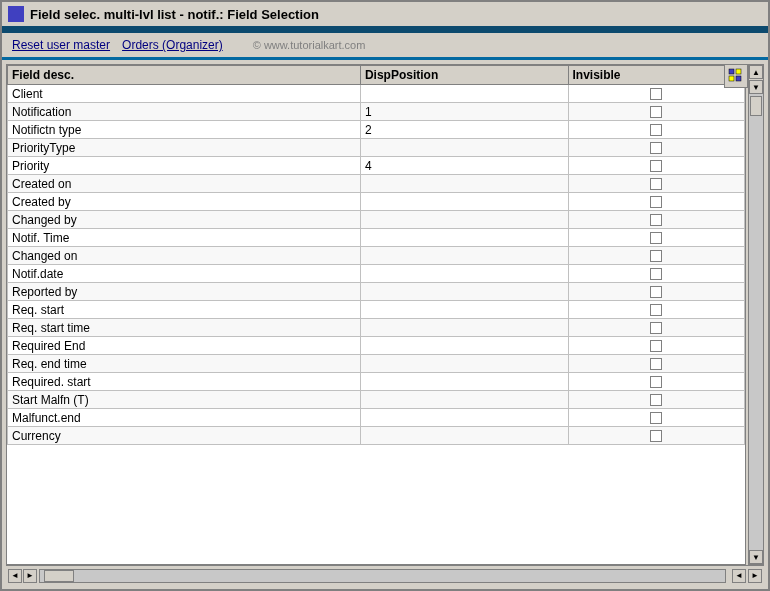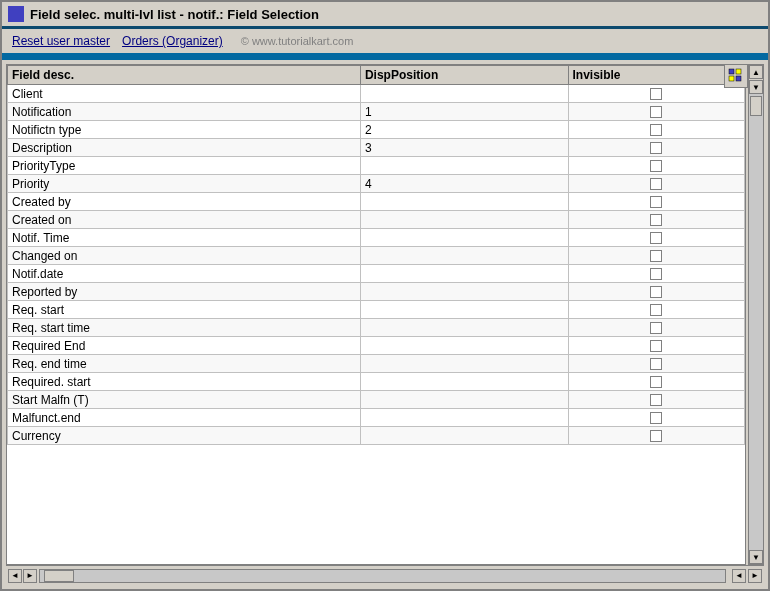--- a/index.html
+++ b/index.html
@@ -17,49 +17,49 @@
       background: #d4d0c8;
       border: 2px solid #808080;
       display: flex;
       flex-direction: column;
     }
     .title-bar {
       background: #d4d0c8;
       padding: 4px 6px;
       font-weight: bold;
       font-size: 13px;
-      border-bottom: 3px solid #0c4a6e;
+      border-bottom: 7px solid #0c4a6e;
       display: flex;
       align-items: center;
       gap: 6px;
     }
     .title-bar-icon {
       width: 16px;
       height: 16px;
       background: #4040c0;
       display: inline-block;
     }
     .menu-bar {
       padding: 3px 6px;
-      border-bottom: 7px solid #0369a1;
+      border-bottom: 3px solid #0369a1;
       display: flex;
       align-items: center;
       gap: 4px;
       background: #d4d0c8;
     }
     .menu-item {
       padding: 2px 4px;
       cursor: pointer;
       color: #000080;
       text-decoration: underline;
     }
     .watermark {
       color: #808080;
       font-size: 11px;
-      margin-left: 10px;
+      margin-left: 22px;
     }
     .content-area {
       flex: 1;
       display: flex;
       flex-direction: column;
       overflow: hidden;
       padding: 4px;
       position: relative;
     }
     .table-container {
@@ -262,41 +262,41 @@
                 <td>Notification</td>
                 <td>1</td>
                 <td class="checkbox-cell"><span class="cb"></span></td>
               </tr>
               <tr>
                 <td>Notifictn type</td>
                 <td>2</td>
                 <td class="checkbox-cell"><span class="cb"></span></td>
               </tr>
               <tr>
-                <td>Description</td>
-                <td>3</td>
-                <td class="checkbox-cell"><span class="cb"></span></td>
-              </tr>
-              <tr>
                 <td>PriorityType</td>
                 <td></td>
                 <td class="checkbox-cell"><span class="cb"></span></td>
               </tr>
               <tr>
                 <td>Priority</td>
                 <td>4</td>
                 <td class="checkbox-cell"><span class="cb"></span></td>
               </tr>
               <tr>
+                <td>Created on</td>
+                <td></td>
+                <td class="checkbox-cell"><span class="cb"></span></td>
+              </tr>
+              <tr>
                 <td>Created by</td>
                 <td></td>
                 <td class="checkbox-cell"><span class="cb"></span></td>
               </tr>
               <tr>
-                <td>Created on</td>
+                <td>Changed by</td>
                 <td></td>
                 <td class="checkbox-cell"><span class="cb"></span></td>
               </tr>
               <tr>
                 <td>Notif. Time</td>
                 <td></td>
                 <td class="checkbox-cell"><span class="cb"></span></td>
               </tr>
               <tr>
                 <td>Changed on</td>

